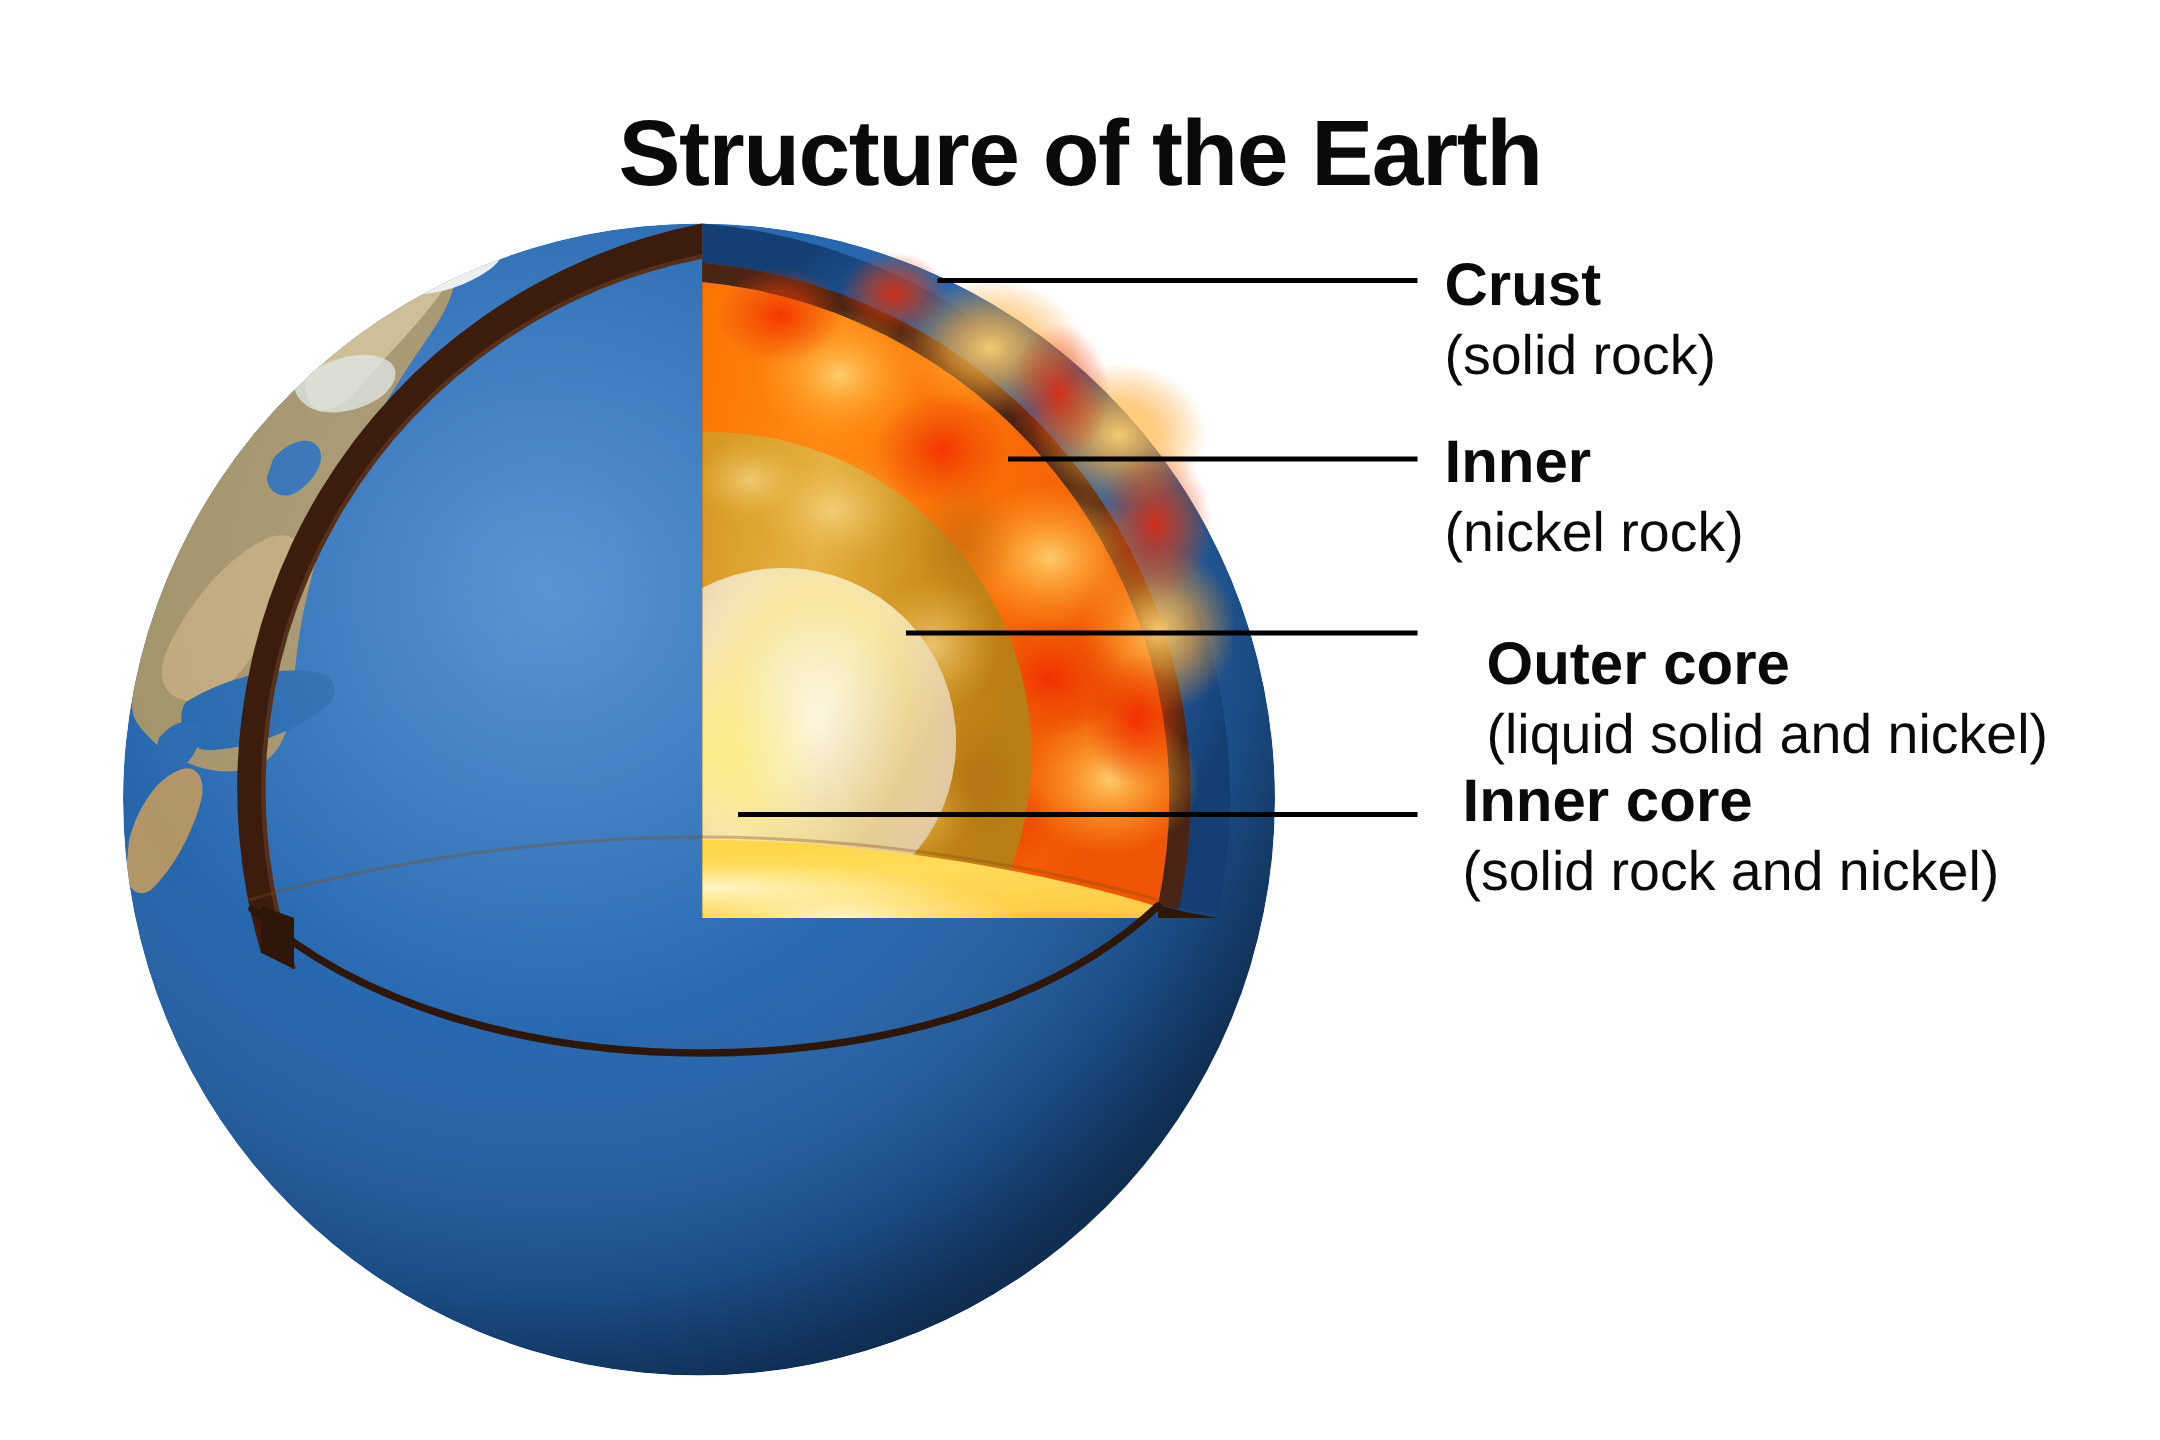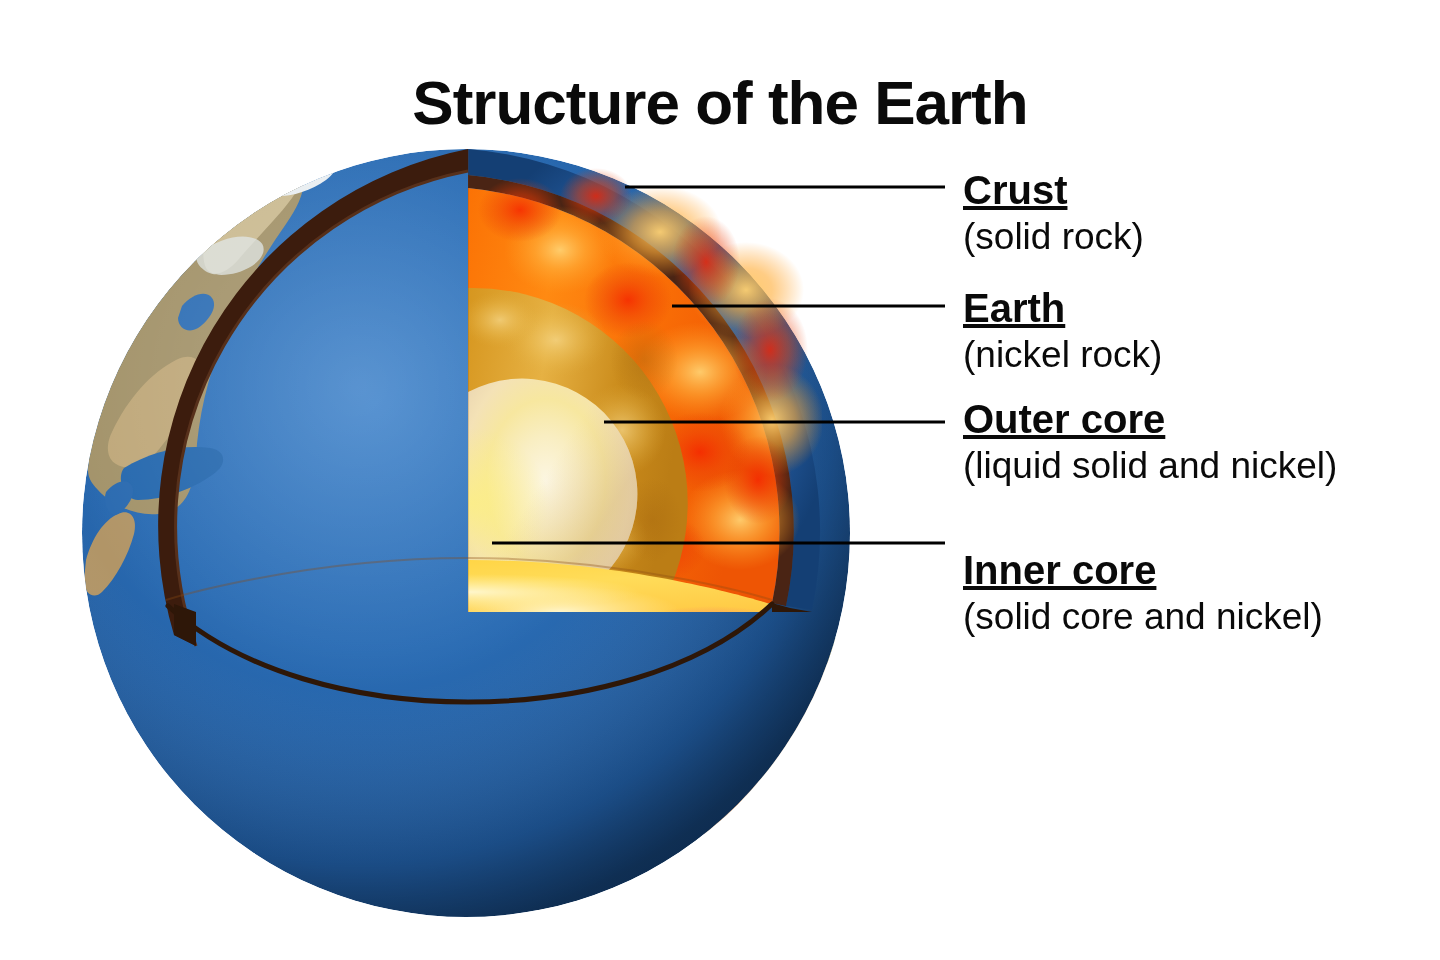--- a/index.html
+++ b/index.html
@@ -27,30 +27,30 @@
   }
 
   
   #diagram{position:absolute;left:0;top:0;width:1440px;height:960px;}
   #earth-svg{position:absolute;left:0;top:0;}
 
   
   .label-group{position:absolute;left:963px;}
   .label-title{
     font-size:40px;font-weight:700;color:#0a0a0a;
-    line-height:1.0;white-space:nowrap;margin:0;text-decoration:underline;
+    line-height:1.0;white-space:nowrap;margin:0;
   }
   .label-sub{
     font-size:37px;font-weight:400;color:#0a0a0a;
     line-height:1.0;white-space:nowrap;margin:8px 0 0 0;
   }
   #label-crust{top:170px;}
   #label-mantle{top:288px;}
-  #label-outer-core{top:399px;}
-  #label-inner-core{top:550px;}
+  #label-outer-core{top:423px;margin-left:28px;}
+  #label-inner-core{top:514px;margin-left:12px;}
 </style>
 </head>
 <body>
 
 <div id="stage">
 
   <h1 id="page-title">Structure of the Earth</h1>
 
   <div id="diagram">
 
@@ -402,28 +402,28 @@
         <line x1="492" y1="543" x2="945" y2="543"></line>
       </g>
     </svg>
 
     <div class="label-group" id="label-crust">
       <div class="label-title">Crust</div>
       <div class="label-sub">(solid rock)</div>
     </div>
 
     <div class="label-group" id="label-mantle">
-      <div class="label-title">Earth</div>
+      <div class="label-title">Inner</div>
       <div class="label-sub">(nickel rock)</div>
     </div>
 
     <div class="label-group" id="label-outer-core">
       <div class="label-title">Outer core</div>
       <div class="label-sub">(liquid solid and nickel)</div>
     </div>
 
     <div class="label-group" id="label-inner-core">
       <div class="label-title">Inner core</div>
-      <div class="label-sub">(solid core and nickel)</div>
+      <div class="label-sub">(solid rock and nickel)</div>
     </div>
 
   </div>
 </div>
 
 </body></html>

